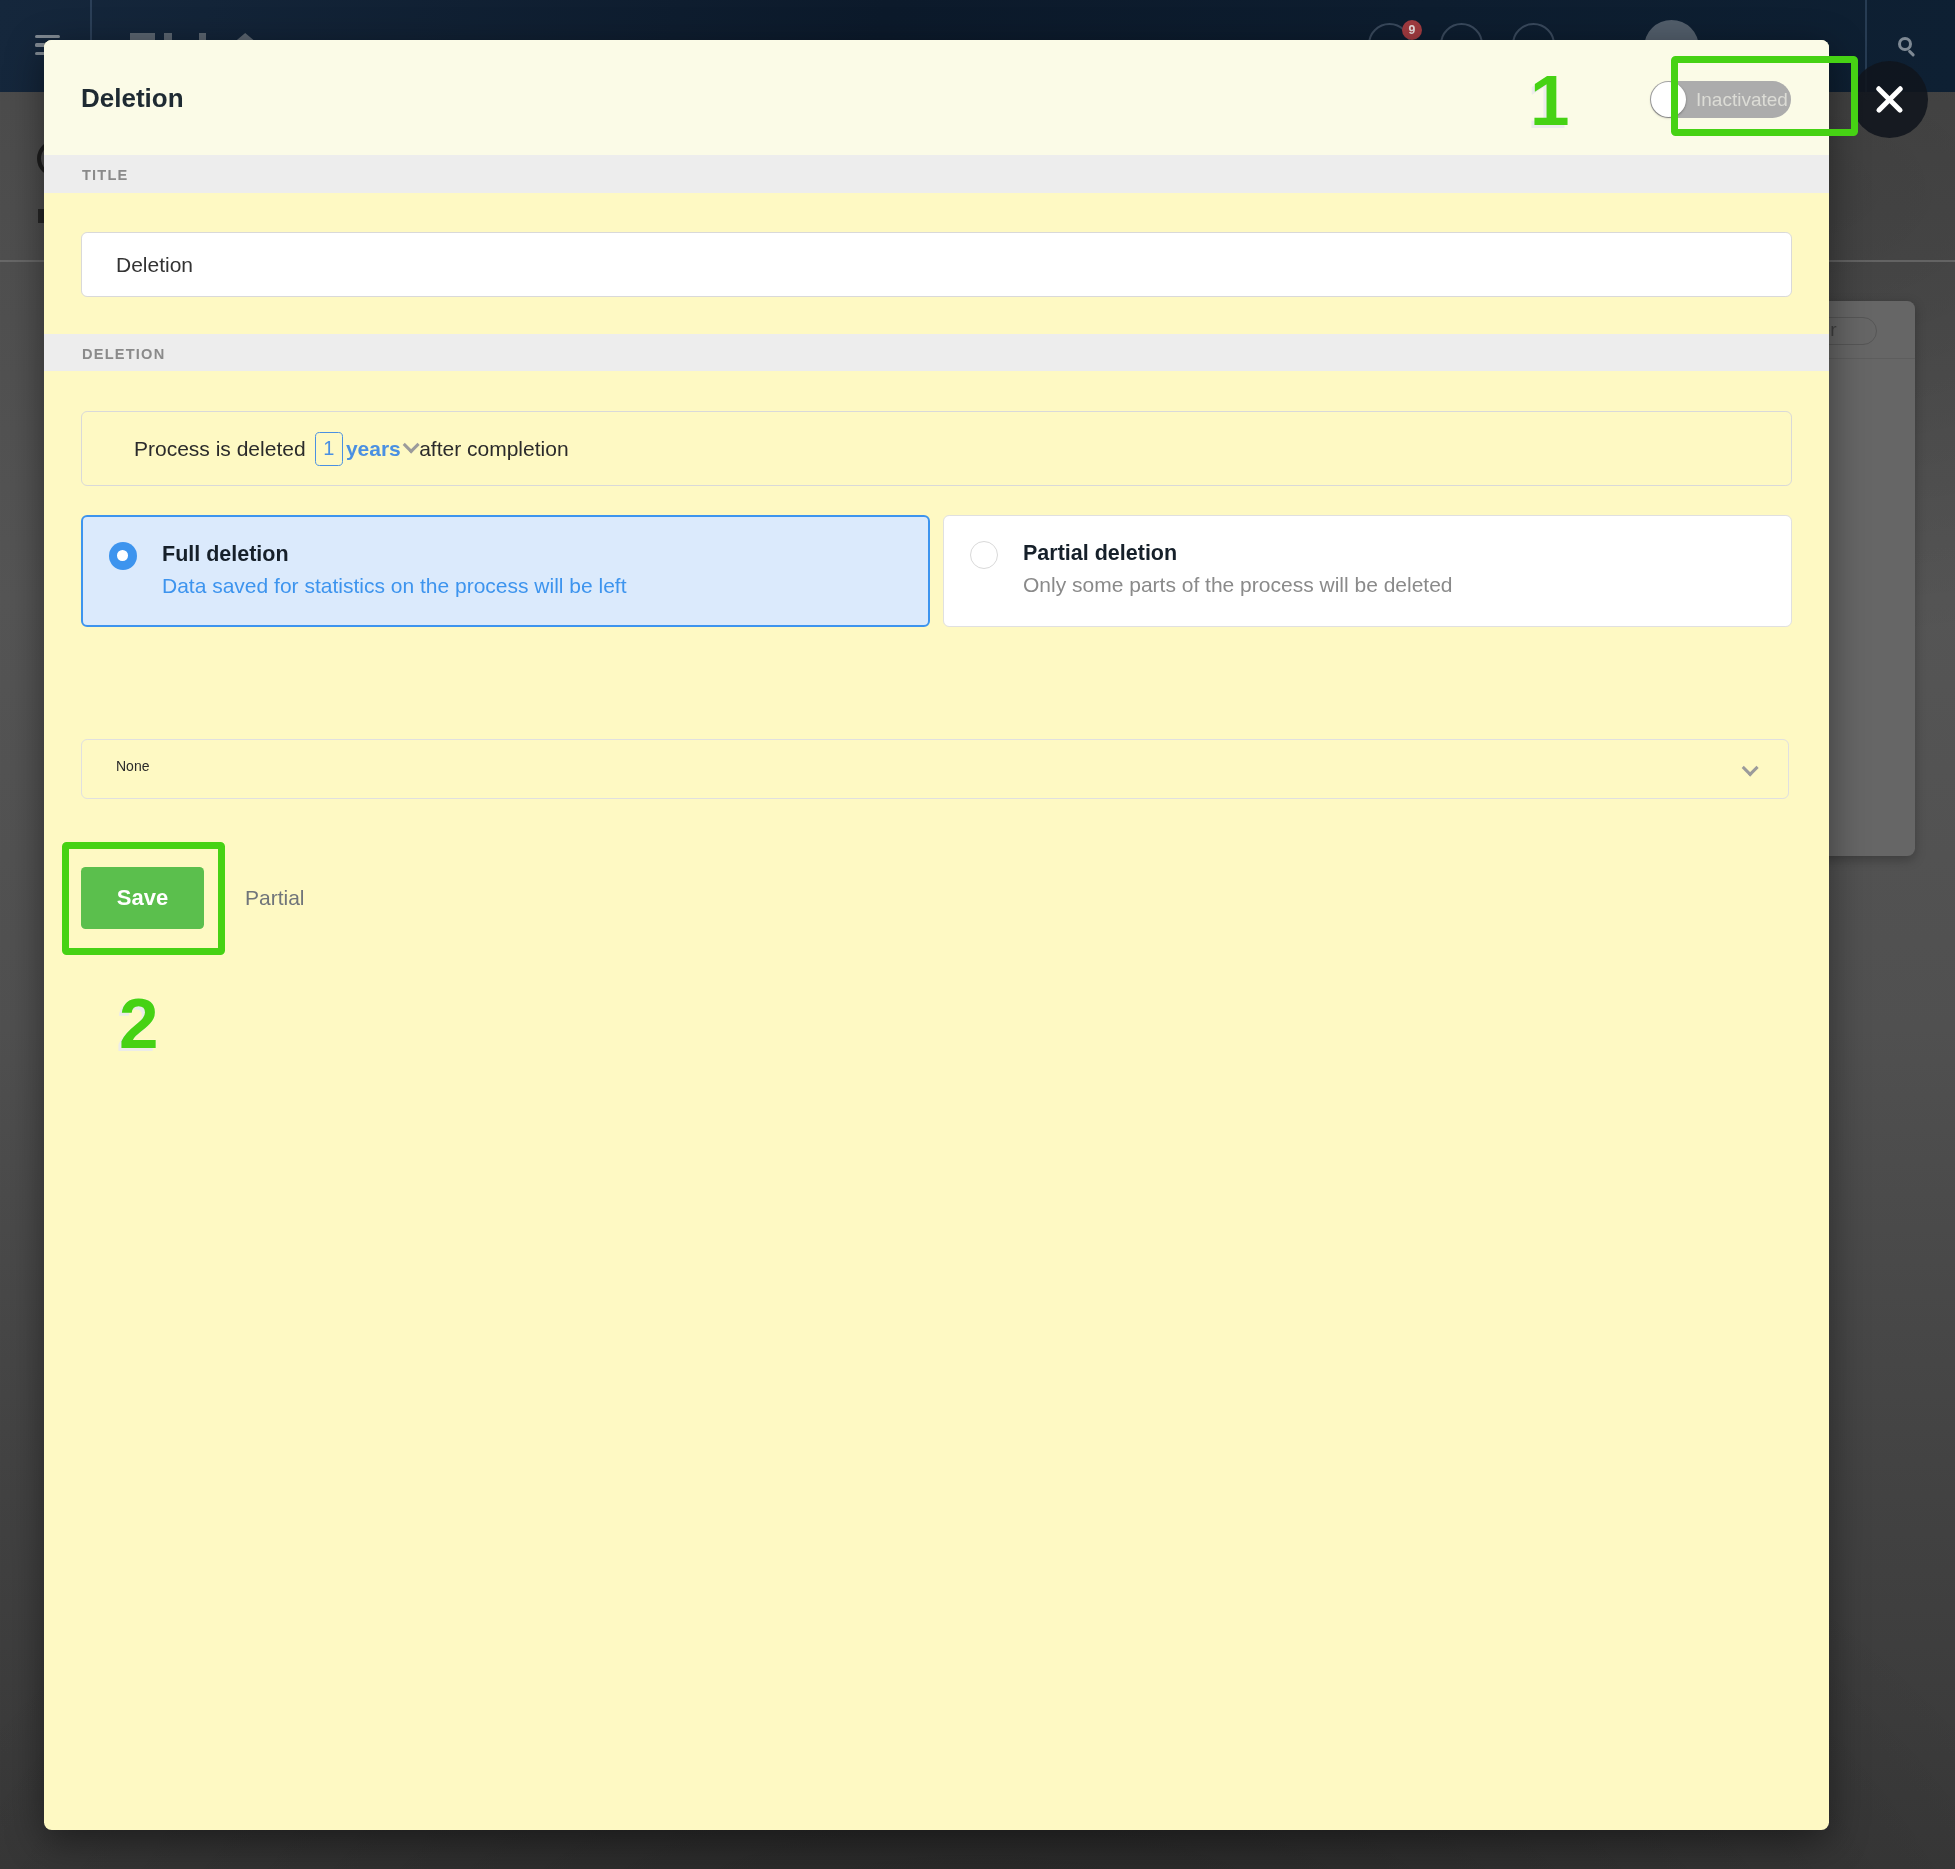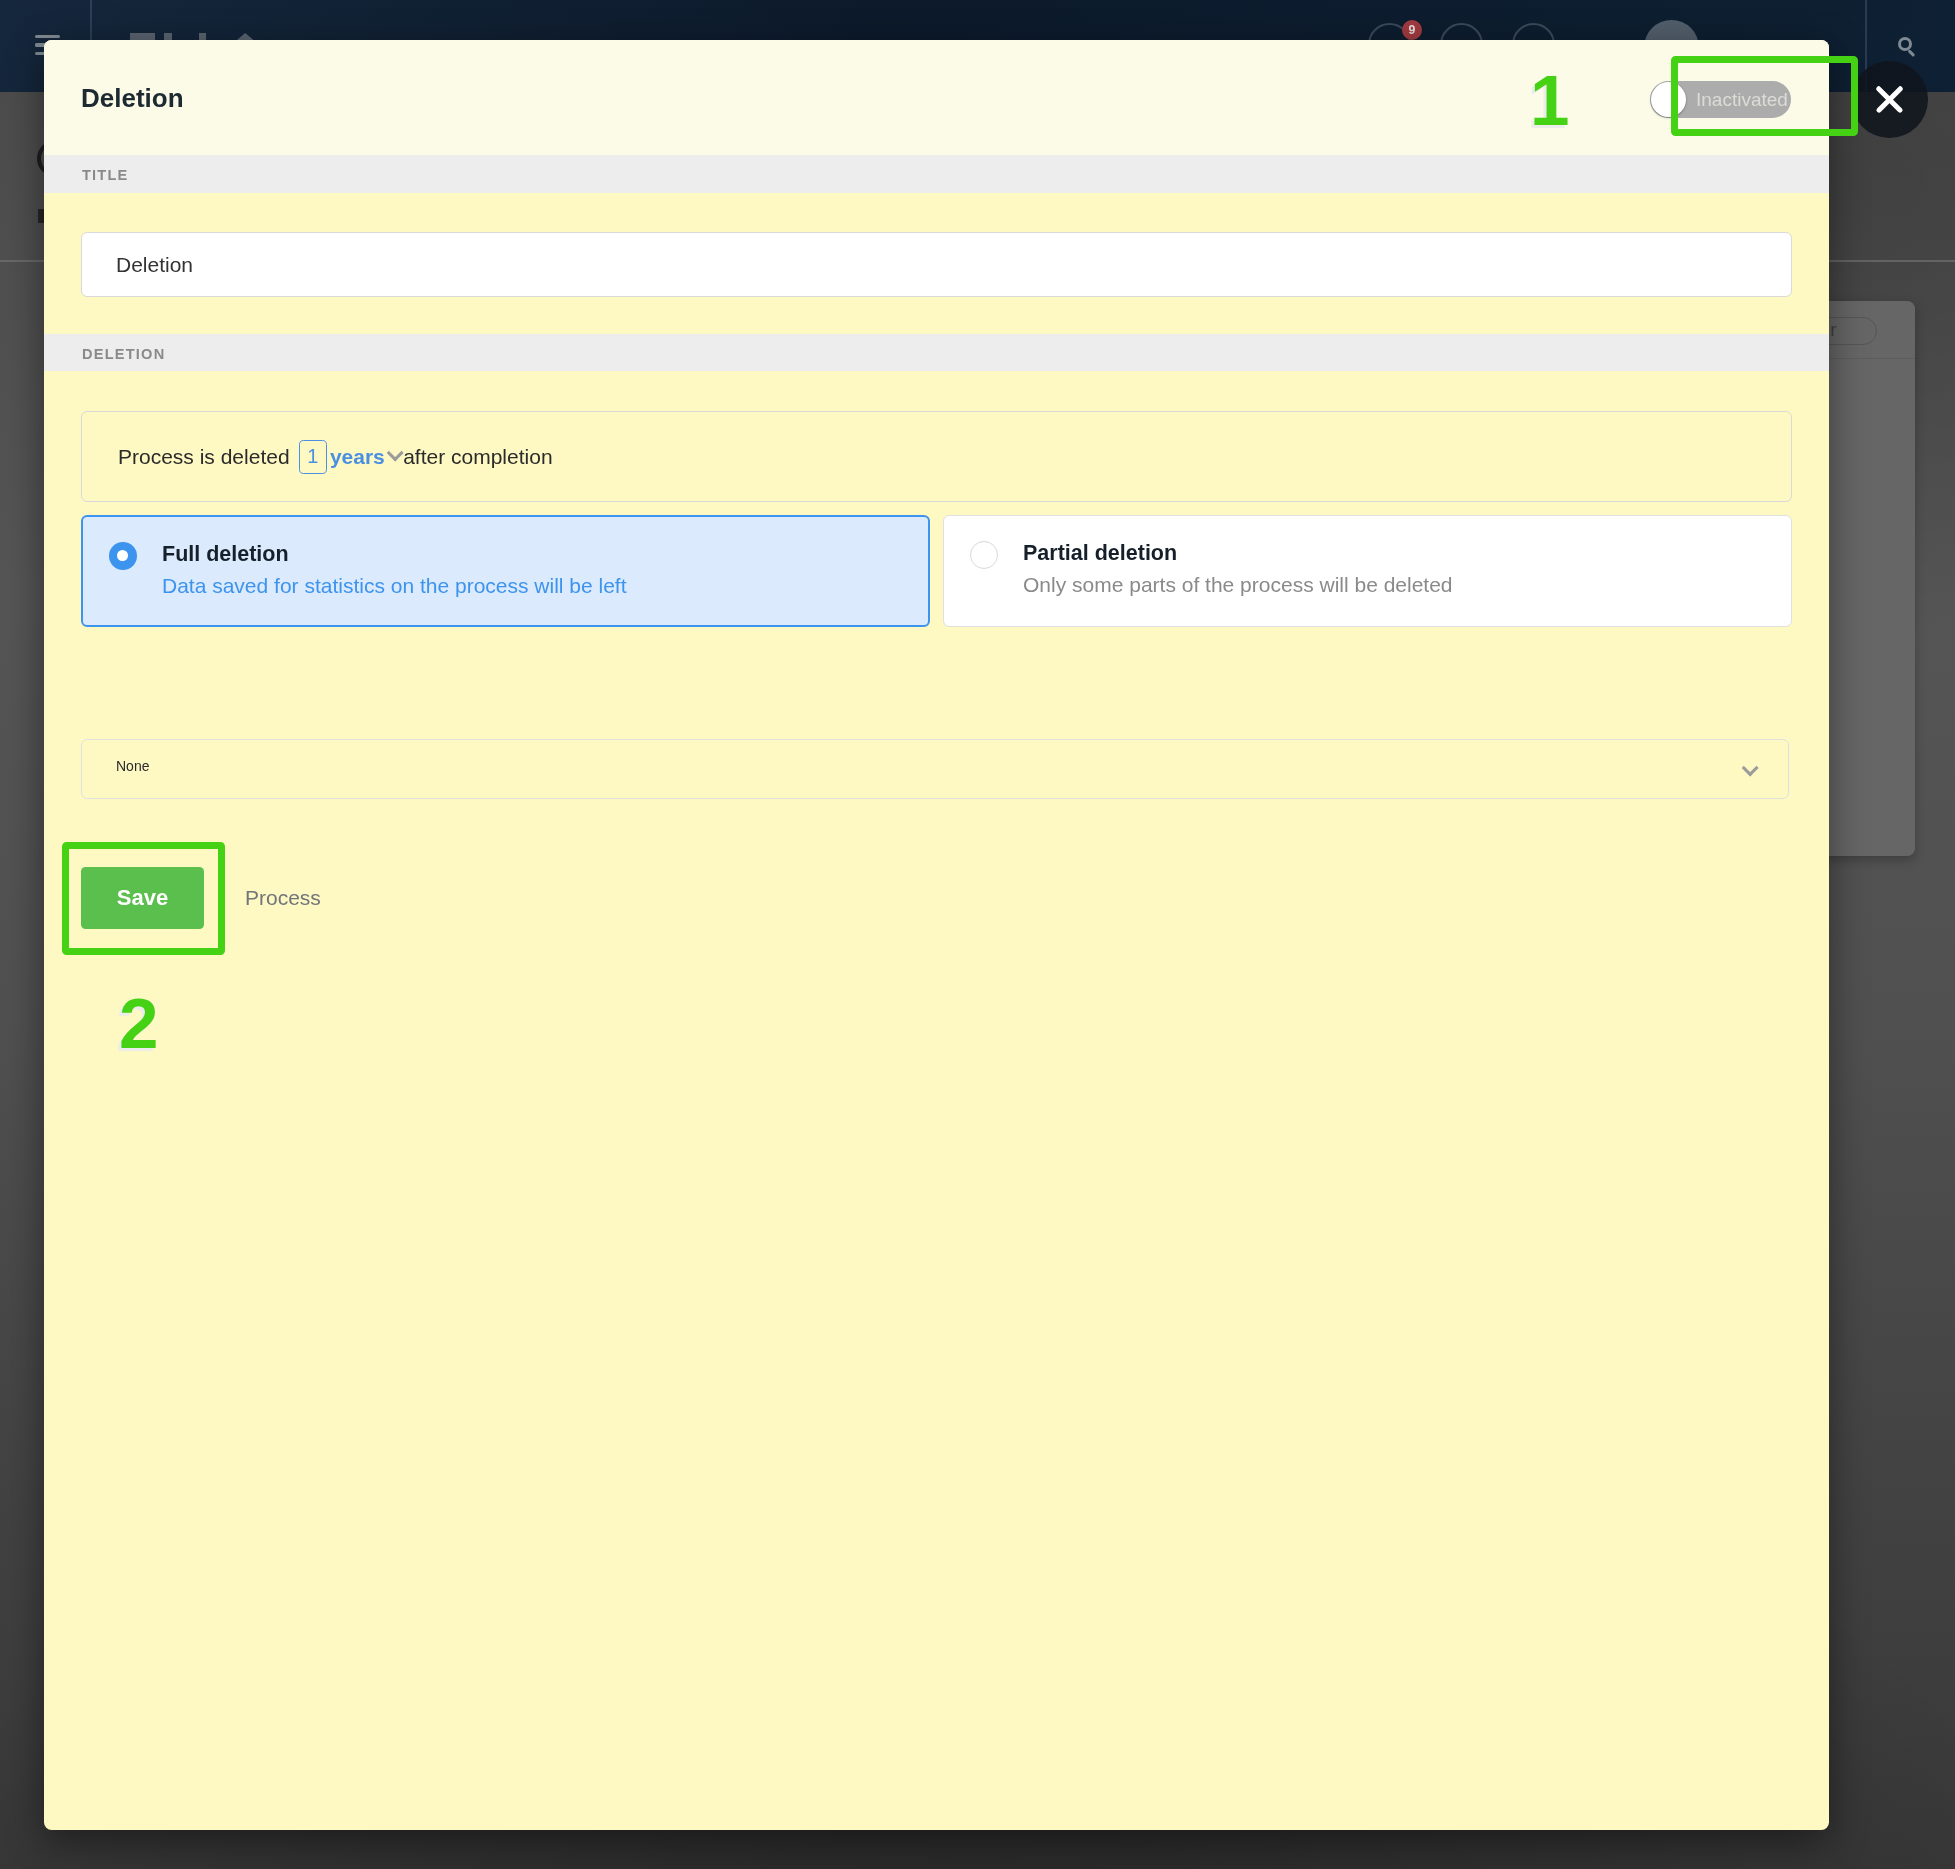--- a/index.html
+++ b/index.html
@@ -52,22 +52,22 @@
     box-shadow:0 0.8px 2.3px rgba(0,0,0,0.35); }
   .toggle .tlabel { position:absolute; left:46px; top:7.7px; font-size:19px; color:#dcdcd6; }
 
   .section-bar { position:absolute; left:0; width:100%; height:38px; background:#ededed; }
   .section-bar span { position:absolute; left:38px; top:11.5px; font-size:14.6px; font-weight:bold; color:#8a8a8a; letter-spacing:1.2px; }
   .bar-title { top:115px; } .bar-deletion { top:294px; height:37px; } .bar-onlyif { top:623px; height:37px; }
 
   .text-input { position:absolute; left:37px; top:192px; width:1711px; height:65px; border:1.5px solid #d9d9d9; border-radius:6.1px;
     font-size:21px; color:#333333; padding-left:34px; font-family:"Liberation Sans",sans-serif; background:#ffffff; }
 
-  .process-box { position:absolute; left:37px; top:371px; width:1711px; height:91px; border:1.5px solid #d9d9d9; border-radius:6.1px;
-    display:flex; align-items:center; padding-left:36px; font-size:21px; color:#2b2b2b; }
+  .process-box { position:absolute; left:37px; top:371px; width:1711px; height:75px; border:1.5px solid #d9d9d9; border-radius:6.1px;
+    display:flex; align-items:center; padding-left:52px; font-size:21px; color:#2b2b2b; }
   .years-val { display:inline-block; min-width:28px; height:34px; border:1.5px solid #4a90e2; border-radius:4.6px; color:#4a90e2;
     font-size:20px; text-align:center; line-height:31px; margin-left:9.2px; cursor:pointer; }
   .years-unit { color:#4a90e2; font-weight:bold; margin-left:3.1px; cursor:pointer; }
   .chev { display:inline-block; width:12.3px; height:12.3px; border-right:3.1px solid #9b9b9b; border-bottom:3.1px solid #9b9b9b;
     transform:rotate(45deg); margin:-6.1px 1.5px 0 4.6px; }
 
   .opt-card { position:absolute; top:475px; width:849px; height:112px; border-radius:6.1px; cursor:pointer; }
   .opt-full { left:37px; background:#dbeafc; border:2.3px solid #3d94ee; }
   .opt-partial { left:899px; background:#ffffff; border:1.5px solid #e0e0e0; }
   .radio { position:absolute; left:26px; top:25px; width:28px; height:28px; border-radius:50%; }
@@ -173,21 +173,21 @@
       <div class="opt-desc">Data saved for statistics on the process will be left</div>
     </div>
 
 
     <div class="dropdown">
       <div class="dval">None</div>
       <span class="chev"></span>
     </div>
 
     <button class="save-btn">Save</button>
-    <div class="cancel-link">Process</div>
+    <div class="cancel-link">Partial</div>
   </div>
 
   <div class="close-btn">
     <i class="a"></i>
     <i class="b"></i>
   </div>
 
   <div class="anno-box one"></div>
   <div class="anno-digit one">1</div>
   <div class="anno-box two"></div>

